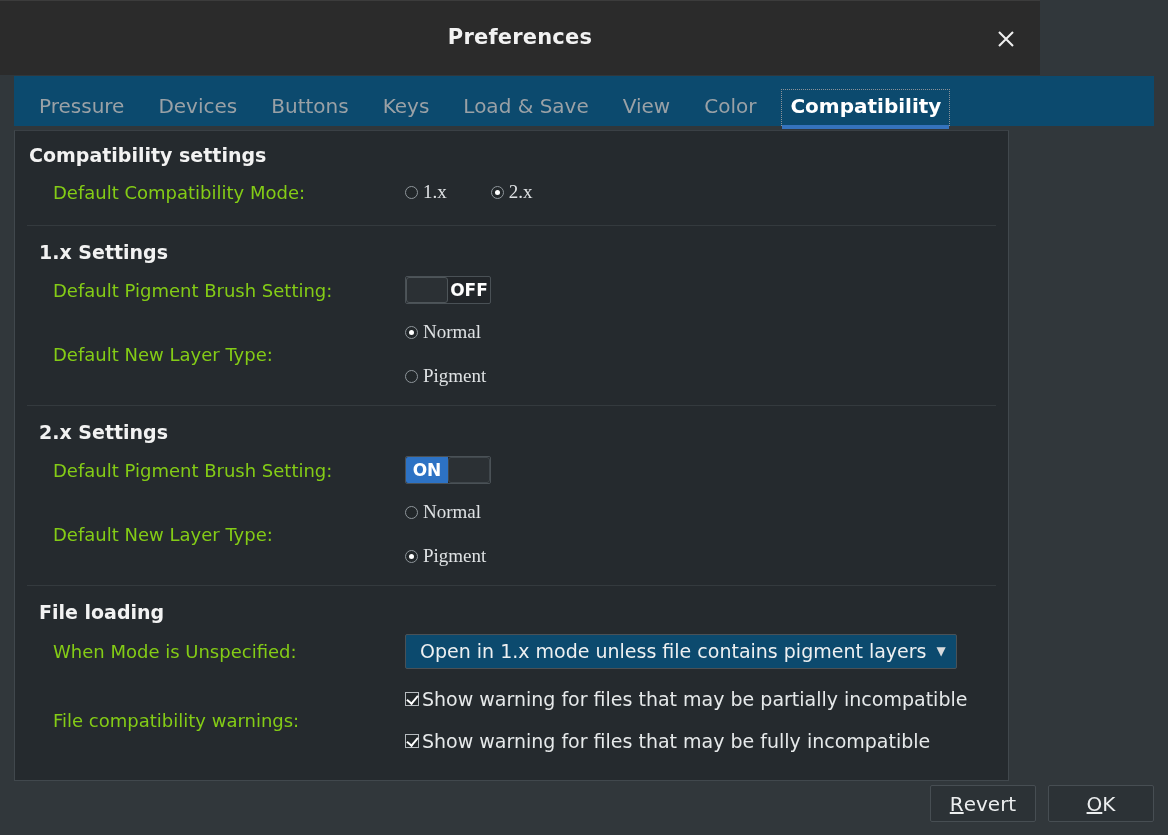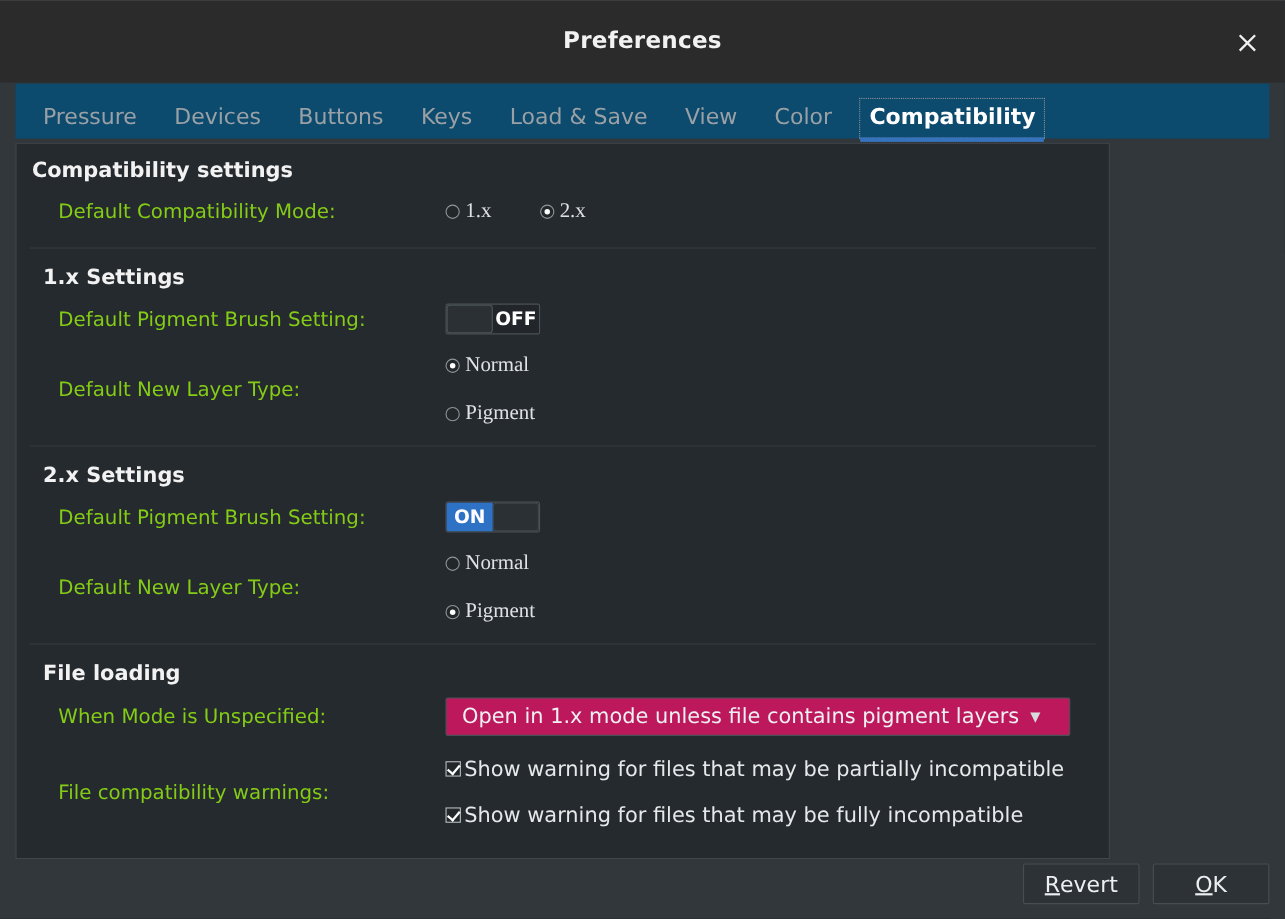--- a/index.html
+++ b/index.html
@@ -13,21 +13,21 @@
     font-family: "DejaVu Sans", "Liberation Sans", sans-serif;
     overflow: hidden;
     color: #e8e9ea;
     -webkit-font-smoothing: antialiased;
   }
 
   
   .titlebar {
     position: absolute;
     left: 0; top: 0;
-    width: 1168px;
+    width: 1040px;
     height: 75px;
     background: #2b2b2b;
     border-top: 1px solid #3c3c3c;
     box-sizing: border-box;
   }
   .titlebar-title {
     position: absolute;
     left: 0; right: 0;
     top: 24px;
     text-align: center;
@@ -232,26 +232,26 @@
     width: 5px;
     height: 9px;
     border: solid #ffffff;
     border-width: 0 2px 2px 0;
     transform: rotate(40deg);
   }
 
   
   .dropdown {
     height: 35px;
-    background: #be185d;
+    background: #0c4a6e;
     border: 1px solid #4a5156;
     box-sizing: border-box;
     display: inline-flex;
     align-items: center;
-    padding: 0 26px 0 14px;
+    padding: 0 10px 0 14px;
     font-size: 19px;
     color: #eef0f1;
     cursor: pointer;
     border-radius: 2px;
     white-space: nowrap;
   }
   .dropdown .caret {
     margin-left: 10px;
     font-size: 12px;
     color: #d8dbdd;

